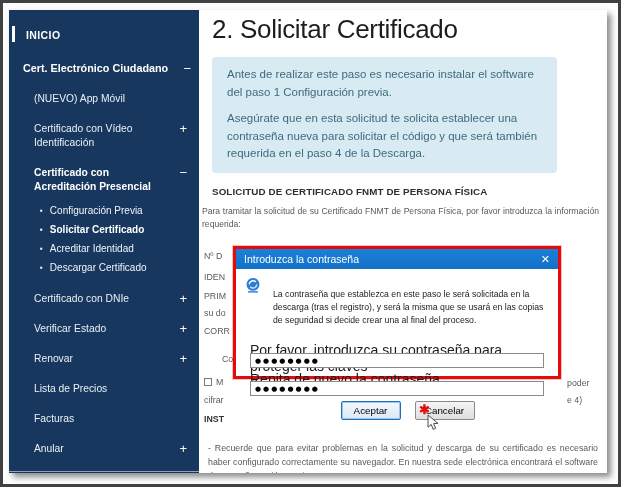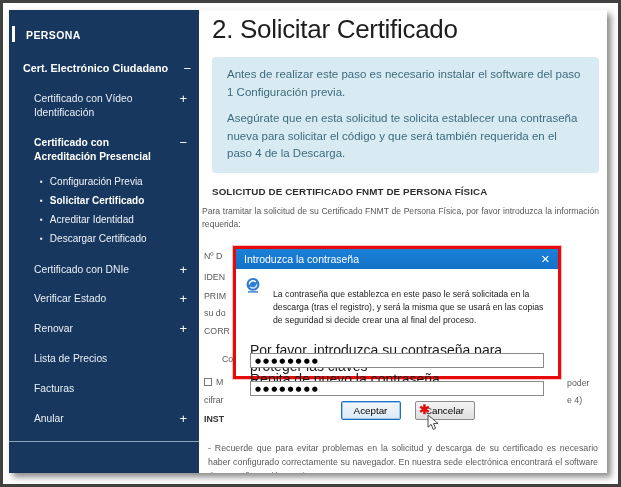--- a/index.html
+++ b/index.html
@@ -30,21 +30,21 @@
   .it-bullet .bl::before { content:"▪"; margin-right:7px; font-size:8px;
     position:relative; top:-1px; }
   .it-bullet.bold { font-weight:bold; color:#fff; }
   .side-divider { border-top:1px solid #8fa3ba; margin:7px 0 6px 0; }
 
   
   .content { position:absolute; left:190px; top:0; width:408px; height:463px;
     background:#fff; overflow:hidden; }
   .page-title { position:absolute; top:4px; left:13px; font-size:26px;
     font-weight:normal; color:#1d1d1d; letter-spacing:-.3px; }
-  .infobox { position:absolute; top:47px; left:13px; width:387px;
+  .infobox { position:absolute; top:47px; left:13px; width:345px;
     background:#d8ebf2; border-radius:4px; padding:9px 15px 10px 15px;
     color:#3e6a7e; font-size:11.5px; line-height:17.5px; }
   .infobox p + p { margin-top:9px; }
   .sect-title { position:absolute; top:176px; left:13px; font-size:9.8px;
     font-weight:bold; color:#2e2e2e; letter-spacing:.1px; }
   .intro { position:absolute; top:195px; left:3px; width:397px;
     font-size:8.6px; line-height:13px; color:#5a5a5a; text-align:justify; }
 
   .frag { position:absolute; font-size:8.8px; color:#5a5a5a; white-space:nowrap; }
   .frag.b { font-weight:bold; color:#333; }
@@ -86,25 +86,28 @@
 </style>
 </head>
 <body>
 
 <div class="frame">
   <div class="card">
 
     <nav class="sidebar">
       <div class="side-item it-inicio">
         <span class="active-bar"></span>
-        <span class="lbl">PERSONA</span>
+        <span class="lbl">INICIO</span>
       </div>
       <div class="side-item it-top">
         <span class="lbl">Cert. Electrónico Ciudadano</span>
         <span class="toggle">−</span>
+      </div>
+      <div class="side-item it-sub">
+        <span class="lbl">(NUEVO) App Móvil</span>
       </div>
       <div class="side-item it-sub">
         <span class="lbl">Certificado con Vídeo Identificación</span>
         <span class="toggle">+</span>
       </div>
       <div class="side-item it-sub bold">
         <span class="lbl">Certificado con Acreditación Presencial</span>
         <span class="toggle">−</span>
       </div>
       <div class="side-item it-bullet">

